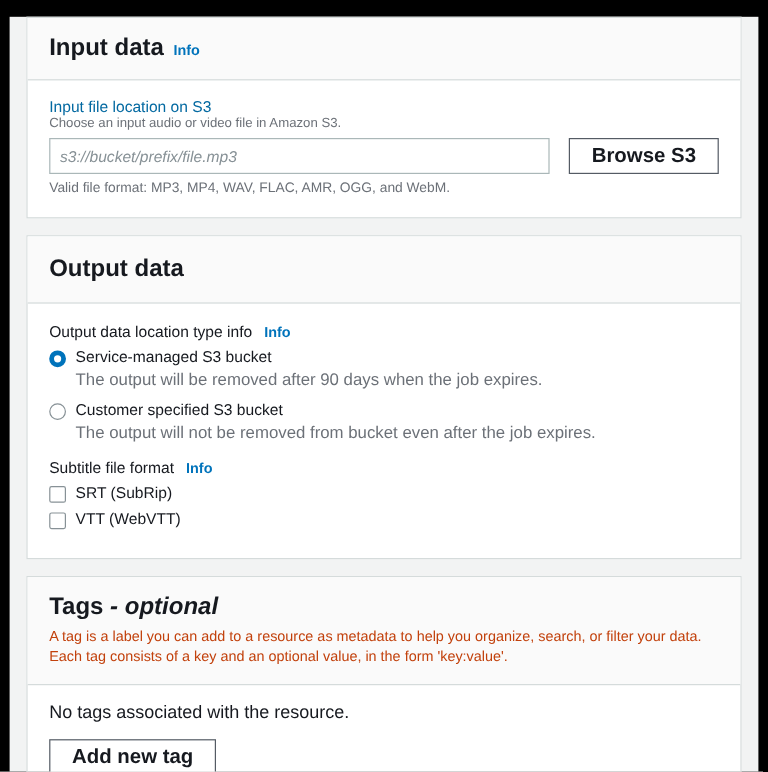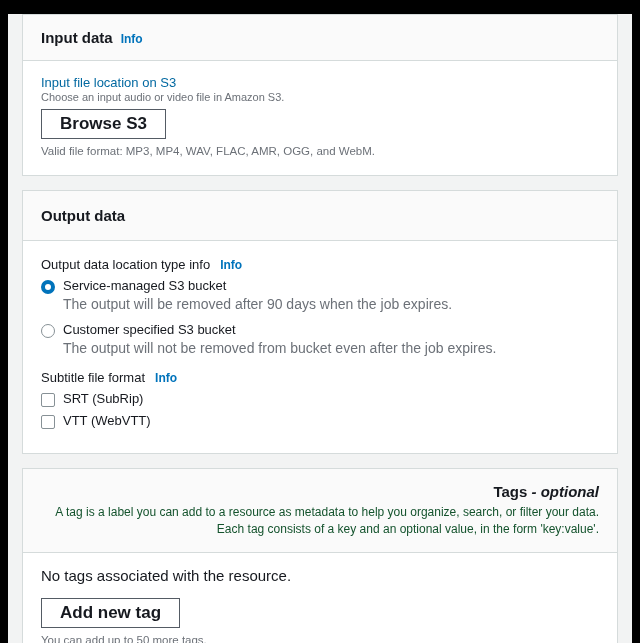--- a/index.html
+++ b/index.html
@@ -24,23 +24,23 @@
     margin: 14px 14px 0 14px;
   }
   .panel-header {
     background: #fafafa;
     border-bottom: 1px solid #d5dbdb;
     padding: 14px 18px;
     display: flex;
     align-items: baseline;
     gap: 8px;
   }
-  .panel-title { font-size: 15px; font-weight: 700; }
+  .panel-title { font-size: 20px; font-weight: 700; }
   .panel-title .optional { font-style: italic; font-weight: 700; color: #16191f; }
-  .panel-sublabel { font-size: 12px; color: #14532d; margin-top: 4px; line-height: 1.4; }
+  .panel-sublabel { font-size: 12px; color: #c2410c; margin-top: 4px; line-height: 1.4; }
   .info-link { color: #0073bb; font-size: 12px; font-weight: 700; cursor: pointer; }
   .panel-body { padding: 14px 18px 18px 18px; }
   .field-label { font-size: 13px; font-weight: 400; color: #0369a1; margin-bottom: 1px; }
   .field-desc { font-size: 11px; color: #6c7178; margin-bottom: 6px; }
   .input-row { display: flex; gap: 16px; align-items: stretch; }
   .text-input {
     flex: 1;
     height: 30px;
     border: 1px solid #aab7b8;
     padding: 4px 8px;
@@ -101,20 +101,21 @@
 
   <div class="panel">
     <div class="panel-header">
       <span class="panel-title">Input data</span>
       <span class="info-link">Info</span>
     </div>
     <div class="panel-body">
       <div class="field-label">Input file location on S3</div>
       <div class="field-desc">Choose an input audio or video file in Amazon S3.</div>
       <div class="input-row">
+        <input type="text" class="text-input" placeholder="s3://bucket/prefix/file.mp3" style="">
         <button class="btn">Browse S3</button>
       </div>
       <div class="hint">Valid file format: MP3, MP4, WAV, FLAC, AMR, OGG, and WebM.</div>
     </div>
   </div>
 
   <div class="panel">
     <div class="panel-header" style="padding-top:16px;padding-bottom:16px;">
       <span class="panel-title">Output data</span>
     </div>
@@ -147,21 +148,21 @@
         </div>
         <div class="check-row">
           <input type="checkbox" style="">
           <span>VTT (WebVTT)</span>
         </div>
       </div>
     </div>
   </div>
 
   <div class="panel">
-    <div class="panel-header" style="display:block;text-align:right;">
+    <div class="panel-header" style="display:block;">
       <div class="panel-title">
         <span>Tags</span><span class="optional"> - optional</span>
       </div>
       <div class="panel-sublabel">A tag is a label you can add to a resource as metadata to help you organize, search, or filter your data. Each tag consists of a key and an optional value, in the form 'key:value'.</div>
     </div>
     <div class="tags-body">
       <div class="tags-empty">No tags associated with the resource.</div>
       <button class="btn">Add new tag</button>
       <div class="hint">You can add up to 50 more tags.</div>
     </div>

